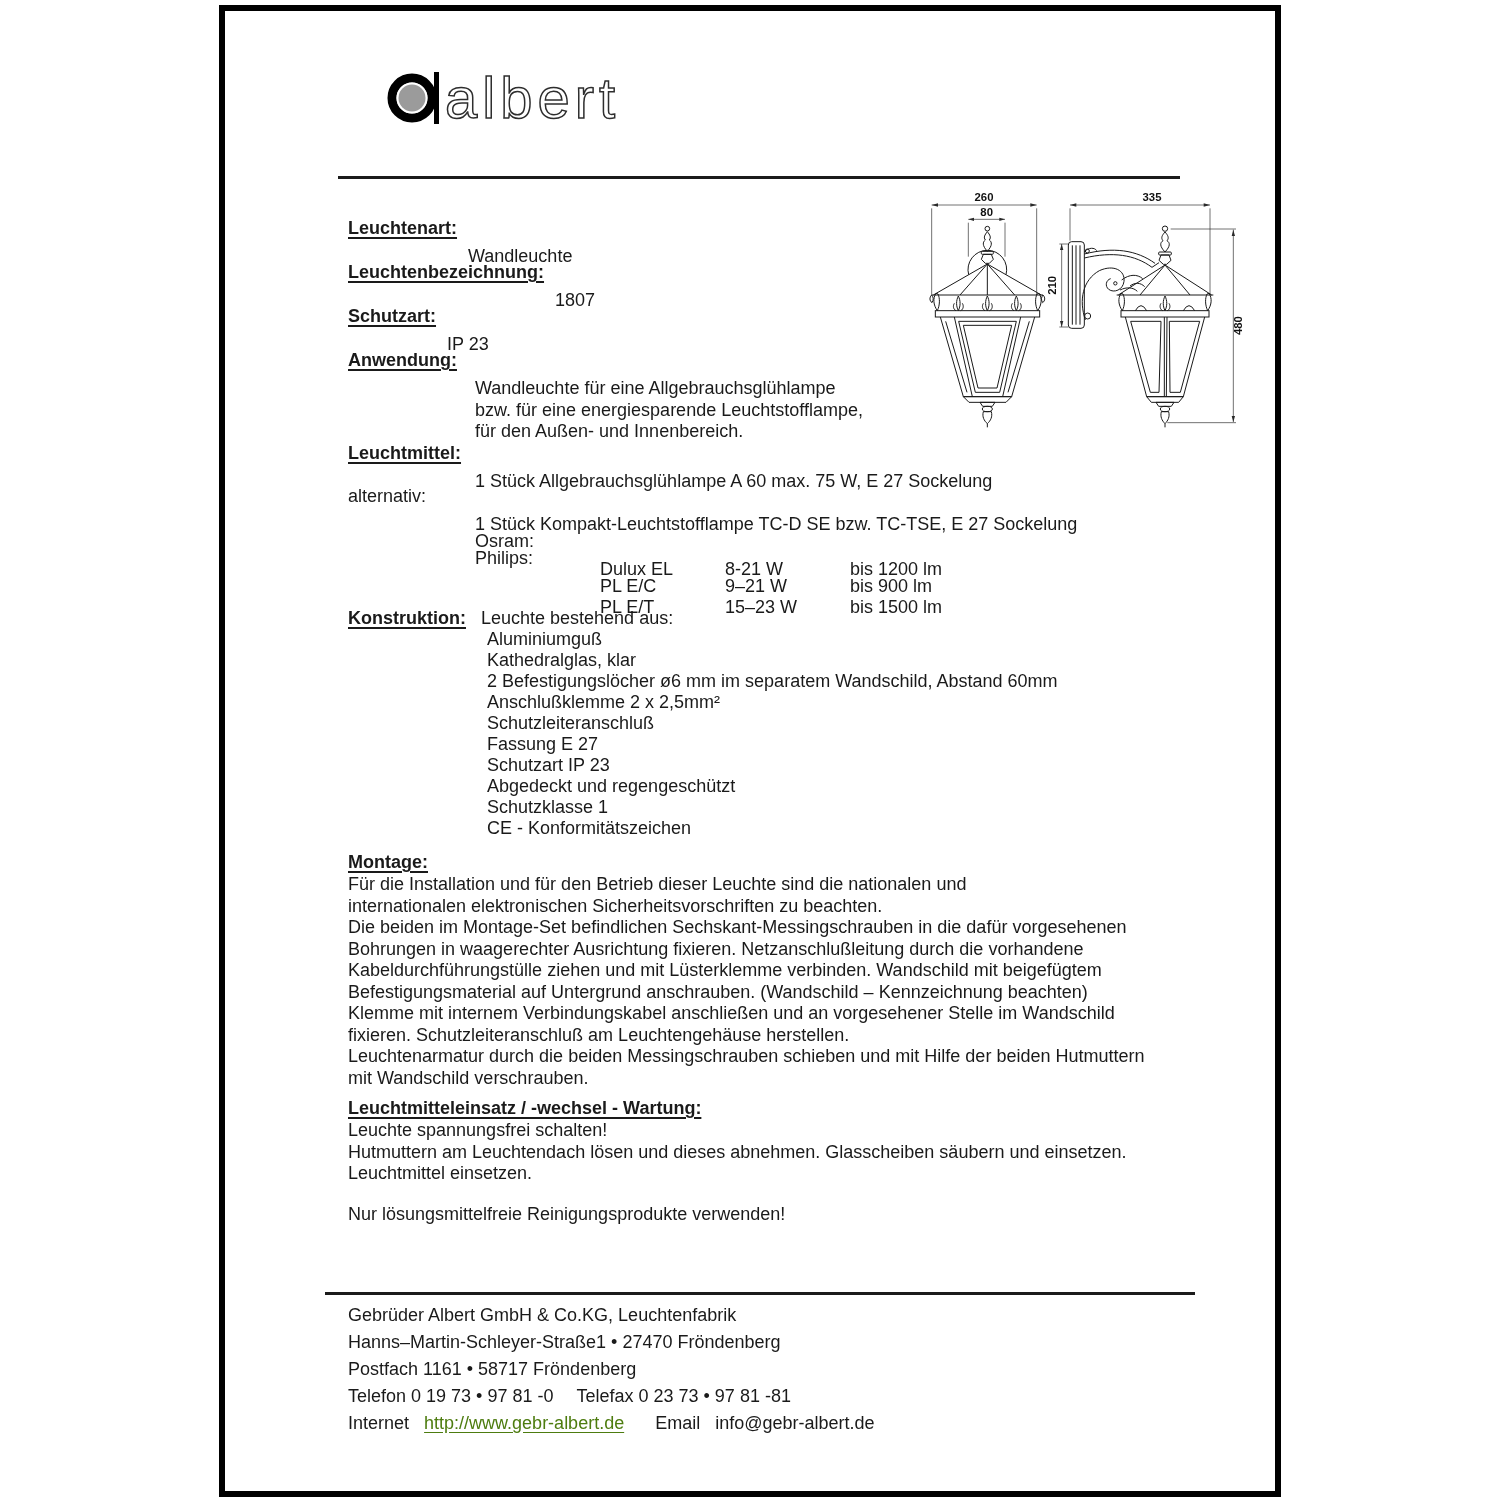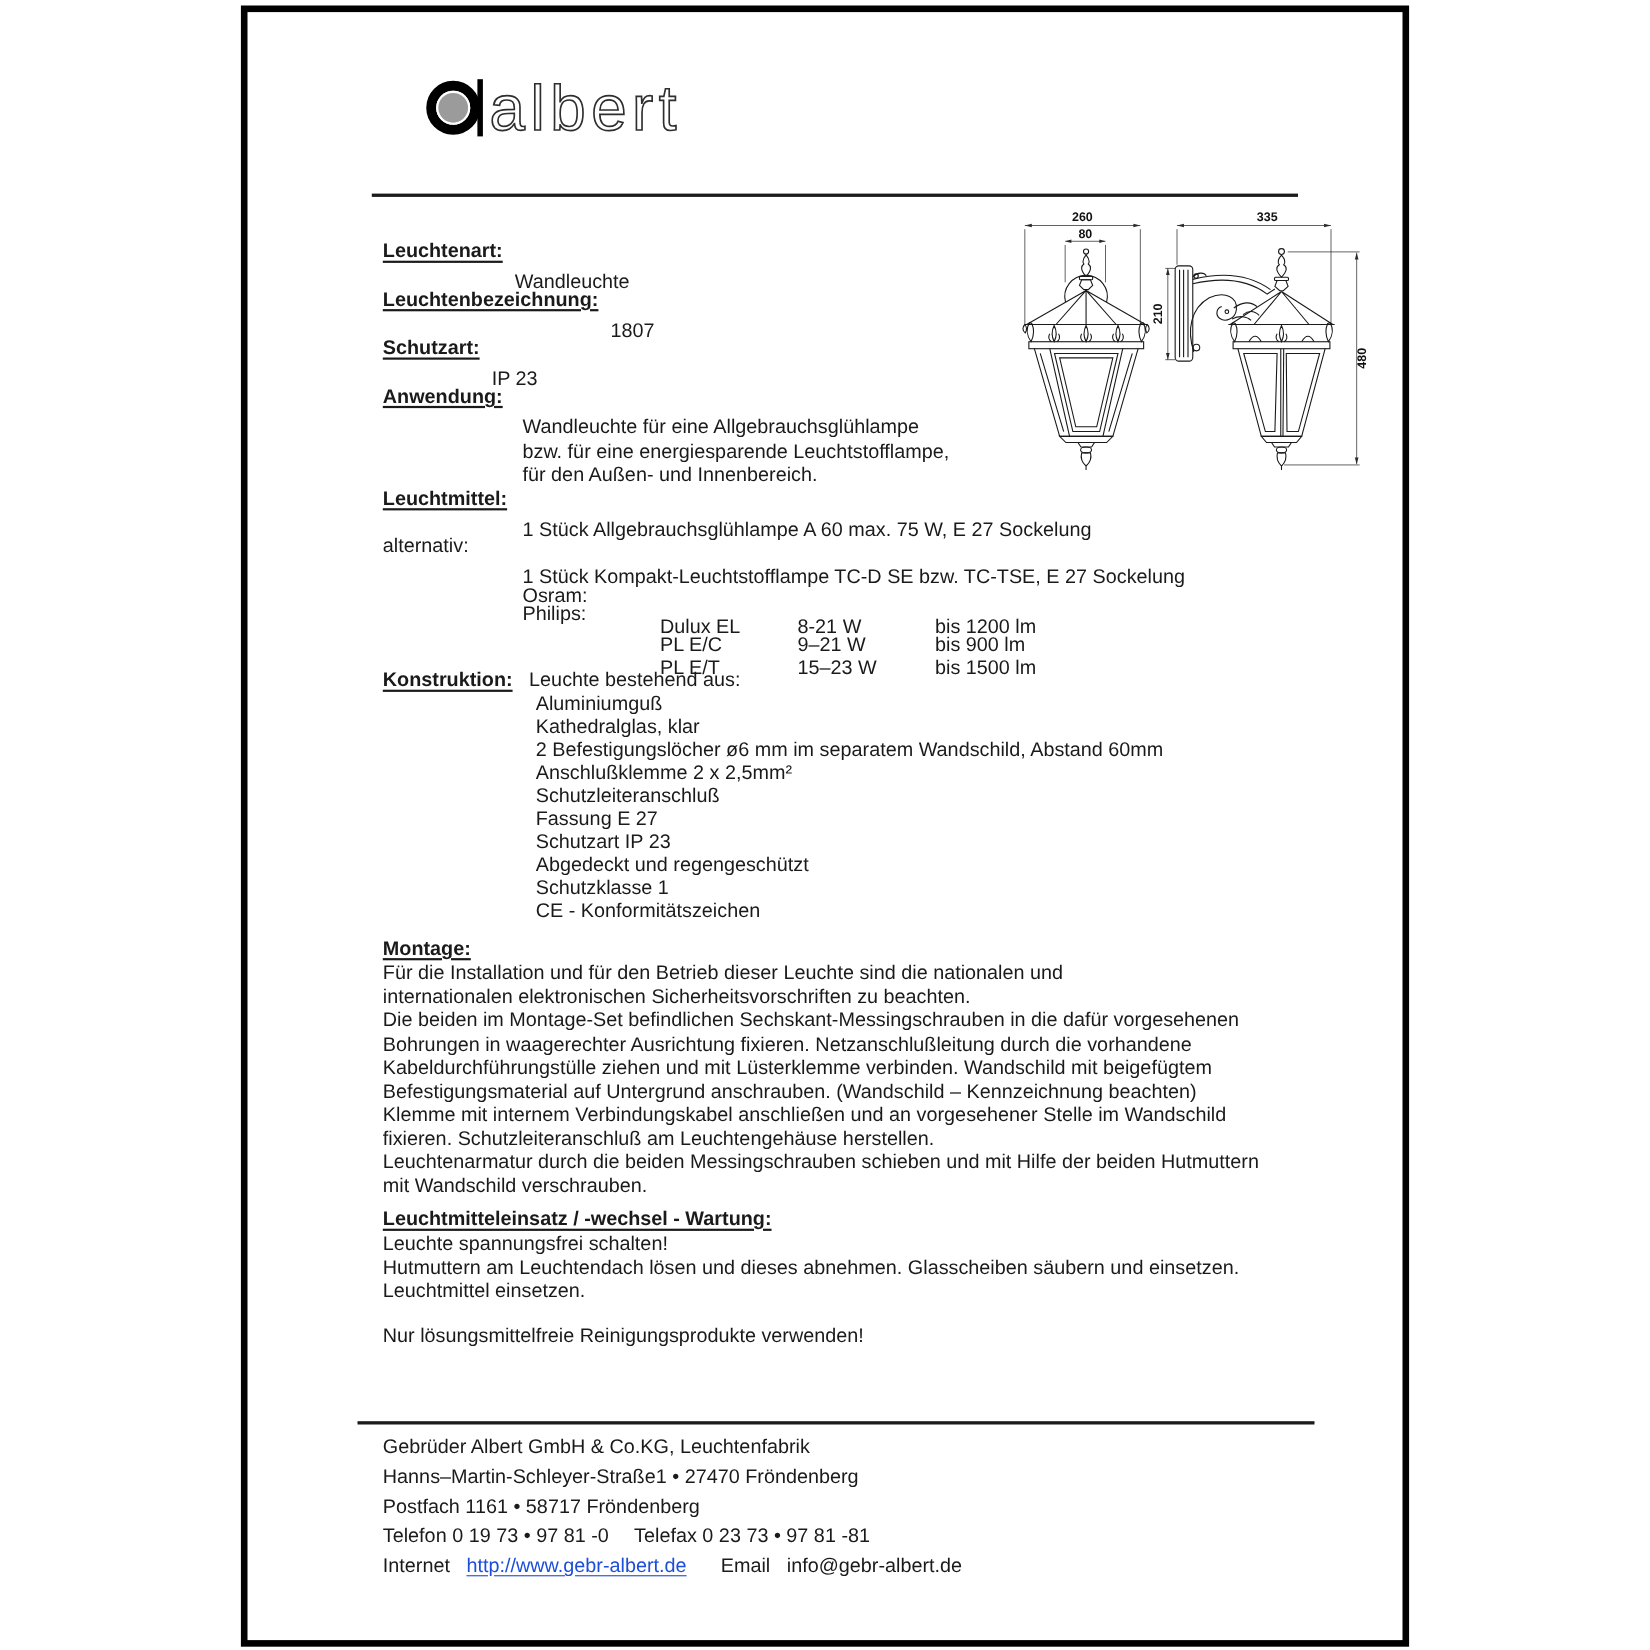--- a/index.html
+++ b/index.html
@@ -6,21 +6,21 @@
   body{width:1500px;height:1500px;position:relative;font-family:"Liberation Sans",sans-serif;color:#1a1a1a;}
   .page{position:absolute;left:219px;top:5px;width:1062px;height:1492px;border:6px solid #000;box-sizing:border-box;background:#fff;}
   .abs{position:absolute;}
   .txt{font-size:18px;line-height:21.5px;white-space:nowrap;}
   .lbl{font-weight:bold;text-decoration:underline;text-decoration-thickness:2px;text-underline-offset:3px;}
   .row{position:absolute;white-space:nowrap;}
   .row .val{position:absolute;top:0;white-space:nowrap;margin-top:28px;}
   .title{font-size:30px;font-weight:bold;letter-spacing:.3px;text-decoration:underline;text-decoration-thickness:3.5px;text-underline-offset:5px;white-space:nowrap;text-align:center;}
   .rule{background:#1b1b1b;height:3px;}
   .ftr{font-size:18px;white-space:nowrap;}
-  .urlline a{color:#1d4ed8;text-underline-offset:3px;}
+  .urlline a{color:#4d7c0f;text-underline-offset:3px;}
   svg text{font-family:"Liberation Sans",sans-serif;}
 </style>
 </head>
 <body>
 
 <div class="page">
 
   <svg class="abs" style="left:159px;top:47px" width="250" height="78" viewBox="0 0 250 78">
     <g>
       <circle cx="28" cy="40" r="20" fill="none" stroke="#000" stroke-width="9"></circle>

